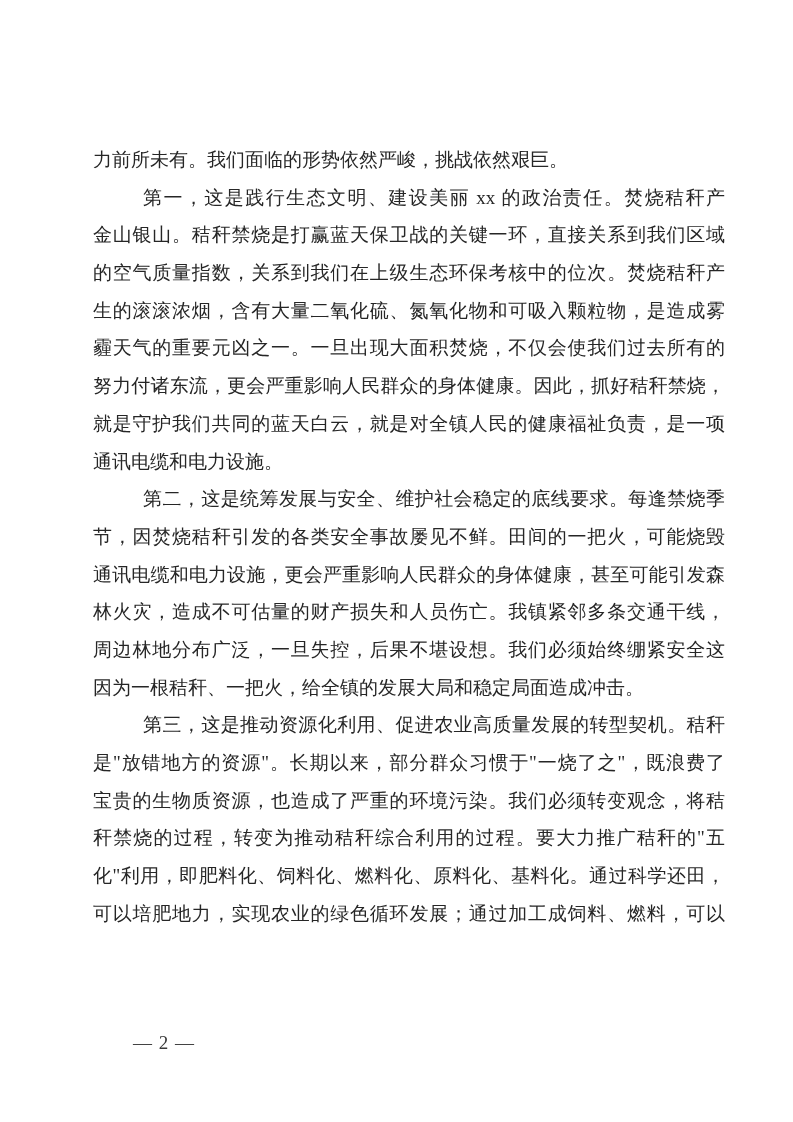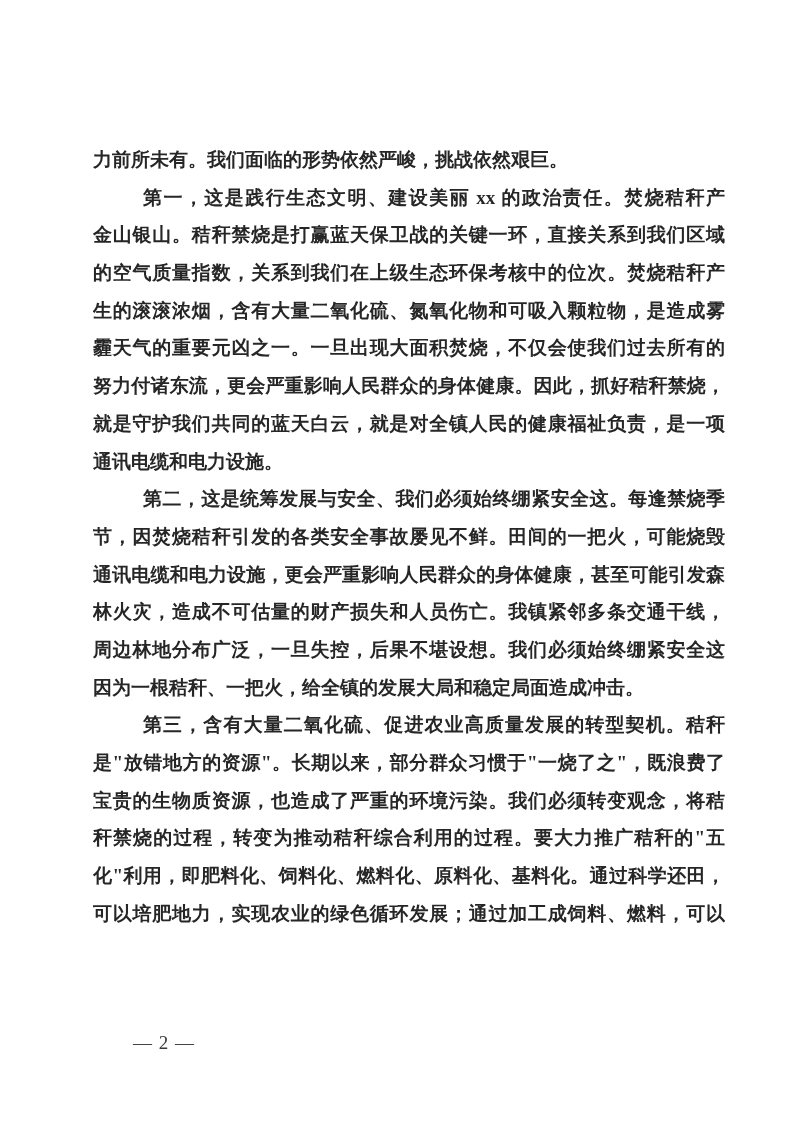--- a/index.html
+++ b/index.html
@@ -27,21 +27,20 @@
     padding: 0;
   }
   .line {
     height: 37.7px;
     line-height: 37.7px;
     font-size: 19px;
     letter-spacing: 0;
     text-align: justify;
     text-align-last: left;
     overflow: hidden;
-    font-weight: bold;
   }
   .line.stretch {
     text-align-last: justify;
   }
   .line.indent {
     text-indent: 50px;
   }
   .footer {
     position: absolute;
     left: 133px;
@@ -67,29 +66,29 @@
         <div class="line stretch indent">第一，这是践行生态文明、建设美丽 xx 的政治责任。焚烧秸秆产</div>
         <div class="line stretch">金山银山。秸秆禁烧是打赢蓝天保卫战的关键一环，直接关系到我们区域</div>
         <div class="line stretch">的空气质量指数，关系到我们在上级生态环保考核中的位次。焚烧秸秆产</div>
         <div class="line stretch">生的滚滚浓烟，含有大量二氧化硫、氮氧化物和可吸入颗粒物，是造成雾</div>
         <div class="line stretch">霾天气的重要元凶之一。一旦出现大面积焚烧，不仅会使我们过去所有的</div>
         <div class="line stretch">努力付诸东流，更会严重影响人民群众的身体健康。因此，抓好秸秆禁烧，</div>
         <div class="line stretch">就是守护我们共同的蓝天白云，就是对全镇人民的健康福祉负责，是一项</div>
         <div class="line">通讯电缆和电力设施。</div>
       </div>
       <div class="paragraph">
-        <div class="line stretch indent">第二，这是统筹发展与安全、我们必须始终绷紧安全这。每逢禁烧季</div>
+        <div class="line stretch indent">第二，这是统筹发展与安全、维护社会稳定的底线要求。每逢禁烧季</div>
         <div class="line stretch">节，因焚烧秸秆引发的各类安全事故屡见不鲜。田间的一把火，可能烧毁</div>
         <div class="line stretch">通讯电缆和电力设施，更会严重影响人民群众的身体健康，甚至可能引发森</div>
         <div class="line stretch">林火灾，造成不可估量的财产损失和人员伤亡。我镇紧邻多条交通干线，</div>
         <div class="line stretch">周边林地分布广泛，一旦失控，后果不堪设想。我们必须始终绷紧安全这</div>
         <div class="line">因为一根秸秆、一把火，给全镇的发展大局和稳定局面造成冲击。</div>
       </div>
       <div class="paragraph">
-        <div class="line stretch indent">第三，含有大量二氧化硫、促进农业高质量发展的转型契机。秸秆</div>
+        <div class="line stretch indent">第三，这是推动资源化利用、促进农业高质量发展的转型契机。秸秆</div>
         <div class="line stretch">是"放错地方的资源"。长期以来，部分群众习惯于"一烧了之"，既浪费了</div>
         <div class="line stretch">宝贵的生物质资源，也造成了严重的环境污染。我们必须转变观念，将秸</div>
         <div class="line stretch">秆禁烧的过程，转变为推动秸秆综合利用的过程。要大力推广秸秆的"五</div>
         <div class="line stretch">化"利用，即肥料化、饲料化、燃料化、原料化、基料化。通过科学还田，</div>
         <div class="line stretch">可以培肥地力，实现农业的绿色循环发展；通过加工成饲料、燃料，可以</div>
       </div>
     </main>
   <div class="footer">
     <span class="page-number">— 2 —</span>
   </div>

